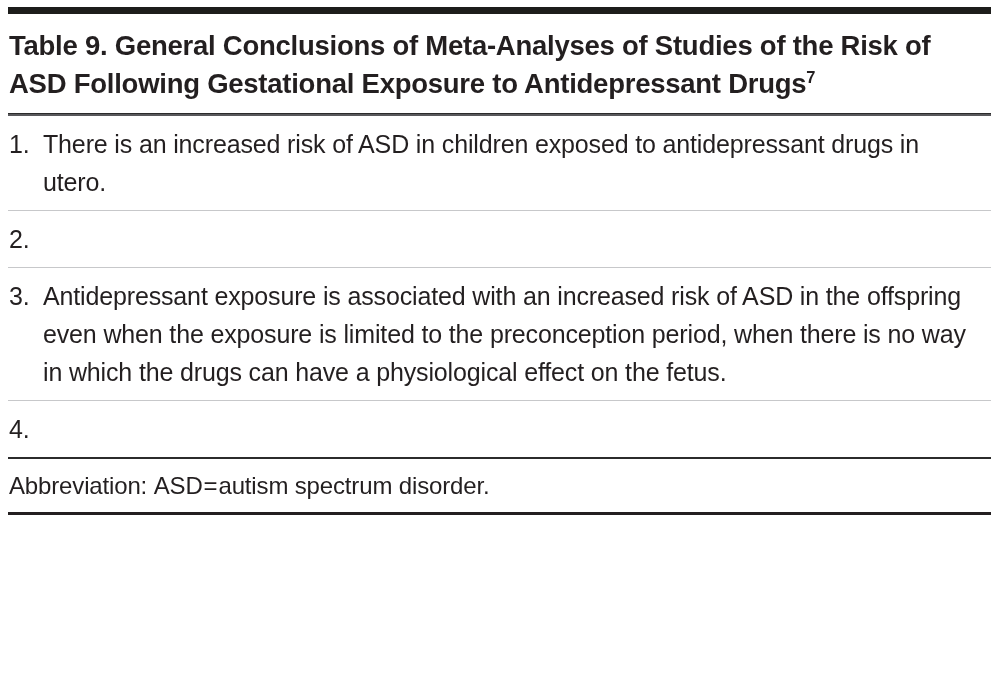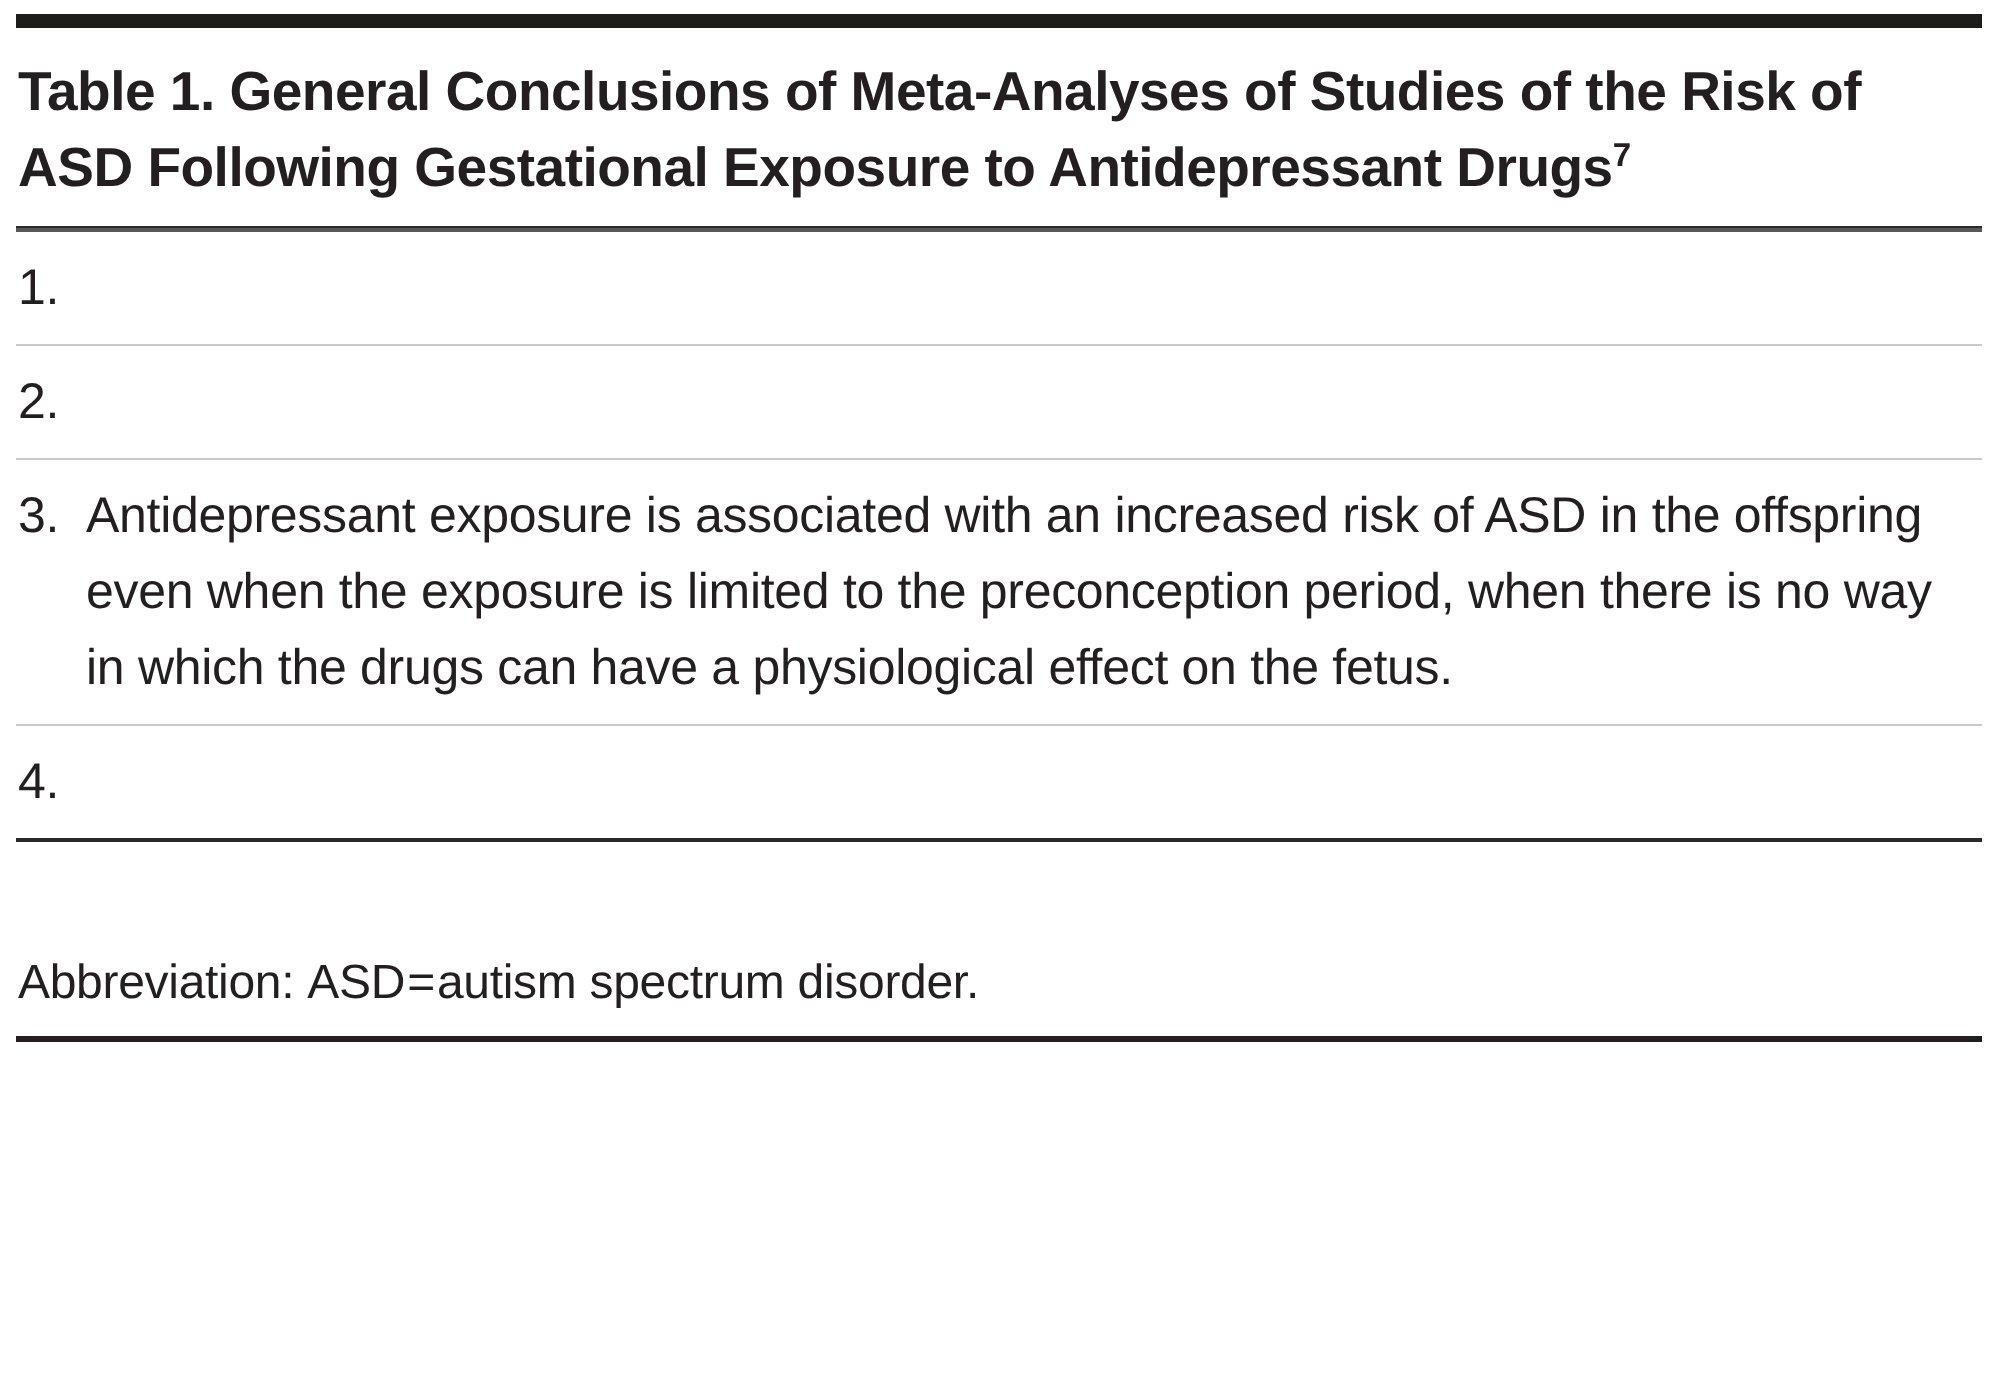--- a/index.html
+++ b/index.html
@@ -86,41 +86,41 @@
     padding-right: 6px;
   }
 
   
   .footnote {
     font-size: 24px;
     line-height: 34px;
     letter-spacing: -0.15px;
     color: #231f20;
     padding: 10px 4px 9px 1px;
-    margin-top: 44px;
   }
   .footnote .eq {
     padding: 0 1px;
   }
 </style>
 </head>
 <body>
 
 <div id="table-figure">
 
   <div class="rule-top"></div>
 
   <div class="table-title">
-    <span>Table 1. General Conclusions of Meta-Analyses of Studies of the Risk of ASD Following Gestational Exposure to Antidepressant Drugs</span><sup>7</sup>
+    <span>Table 9. General Conclusions of Meta-Analyses of Studies of the Risk of ASD Following Gestational Exposure to Antidepressant Drugs</span><sup>7</sup>
   </div>
 
   <div class="rule-header"></div>
 
   <div class="row">
     <span class="row-num">1.</span>
+    <span class="row-text">There is an increased risk of ASD in children exposed to antidepressant drugs in utero.</span>
   </div>
 
   <div class="rule-row"></div>
 
   <div class="row">
     <span class="row-num">2.</span>
   </div>
 
   <div class="rule-row"></div>
 

